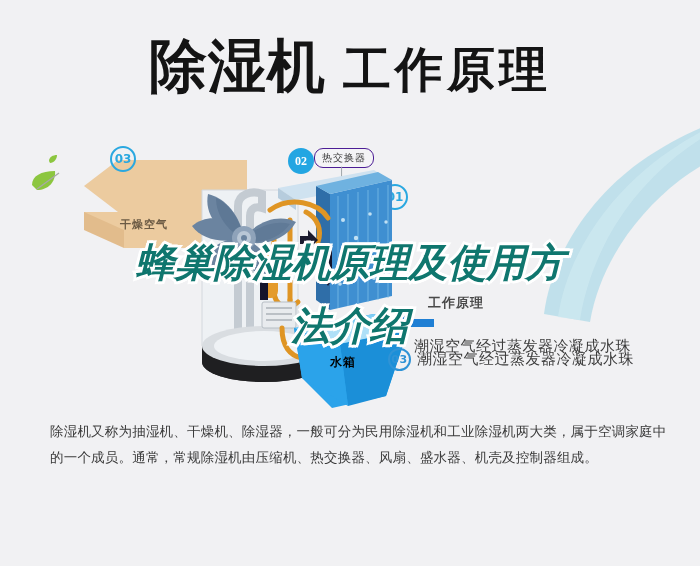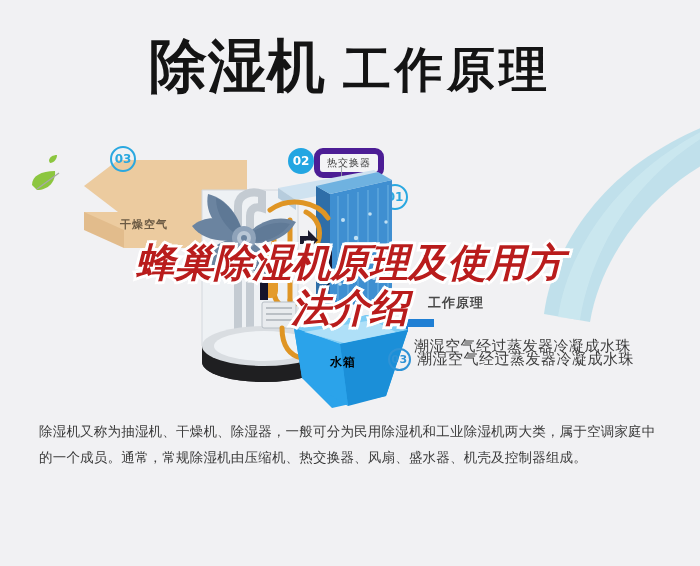--- a/index.html
+++ b/index.html
@@ -55,21 +55,21 @@
     position:absolute;width:22px;height:22px;border-radius:50%;
     display:flex;align-items:center;justify-content:center;
     font-size:12px;font-weight:bold;letter-spacing:0;
   }
   .badge-outline{border:2px solid #2aa8e0;color:#2aa8e0;background:transparent;}
   .badge-solid{background:#23a6e2;color:#fff;border:2px solid #23a6e2;}
 
   
   .callout{
     position:absolute;left:311px;top:147px;
-    padding:2px 7px;border:6px solid #4c1d95;border-radius:9px;
+    padding:2px 7px;border:1px solid #4c1d95;border-radius:9px;
     background:#f4f4f6;color:#3b3b3b;font-size:10px;letter-spacing:1px;
     white-space:nowrap;
   }
   .callout-tail{
     position:absolute;left:330px;top:161px;width:14px;height:20px;
   }
 
   
   .machine{position:absolute;left:178px;top:28px;width:300px;height:260px;}
   .machine svg{display:block;}
@@ -108,36 +108,36 @@
     display:flex;align-items:center;justify-content:center;flex:none;
   }
 
   
   .overlay{
     position:absolute;left:0;top:243px;width:700px;
     text-align:center;pointer-events:none;
   }
   .overlay-line{
     font-size:39px;font-weight:bold;font-style:italic;
-    color:#b91c1c;line-height:1.05;letter-spacing:0px;
+    color:#0f766e;line-height:1.05;letter-spacing:0px;
     -webkit-text-stroke:5px #ffffff;
     paint-order:stroke fill;
     text-shadow:
        2px 0 0 #fff, -2px 0 0 #fff, 0 2px 0 #fff, 0 -2px 0 #fff,
        2px 2px 0 #fff, -2px 2px 0 #fff, 2px -2px 0 #fff, -2px -2px 0 #fff,
        3px 0 0 #fff, -3px 0 0 #fff, 0 3px 0 #fff, 0 -3px 0 #fff;
   }
-  .overlay-line.l2{margin-top:4px;}
+  .overlay-line.l2{margin-top:22px;}
 
   
   .body-copy{
     position:absolute;left:34px;top:418px;width:634px;
     color:#3a3a3a;font-size:13.5px;line-height:26px;letter-spacing:0.2px;
   }
-  .body-copy p{margin:0 0 14px 5px;}
+  .body-copy p{margin:0 0 14px 16px;}
   .body-copy p:last-child{margin-bottom:0;}
 </style>
 </head>
 <body>
 
 <div class="page">
 
   <div class="header">
     <div class="header-title">
       <span class="ht-a">除湿机</span>
@@ -180,21 +180,21 @@
       <svg width="175" height="112" viewBox="0 0 175 112">
         <path d="M46 0 L175 0 L175 88 L52 88 L52 70 L12 70 L12 52 L46 52 Z" fill="#eccb9f"></path>
         <path d="M46 0 L12 26 L46 52 Z" fill="#eccb9f"></path>
         <path d="M52 88 L12 70 L12 52 L52 70 Z" fill="#e2bc8c"></path>
       </svg>
     </div>
     <div class="dry-label">干燥空气</div>
 
     <div class="badge badge-outline" style="left:110px;top:24px;">03</div>
 
-    <div class="badge badge-solid" style="left:286px;top:148px;position:absolute;top:26px;left:288px;">02</div>
+    <div class="badge badge-solid" style="left:286px;top:148px;position:absolute;top:26px;left:288px;font-family:Liberation Serif, serif;">02</div>
 
     <div class="callout" style="top:26px;left:314px;">热交换器</div>
     <svg class="callout-tail" style="left:340px;top:44px;" width="18" height="24" viewBox="0 0 18 24">
       <path d="M2 0 L2 14 L14 22" stroke="#9aa0a6" stroke-width="1.2" fill="none"></path>
       <path d="M10 18 L16 23 L11 23 Z" fill="#9aa0a6"></path>
     </svg>
 
     <div class="badge badge-outline" style="left:382px;top:62px;">01</div>
 
     <div class="machine">

